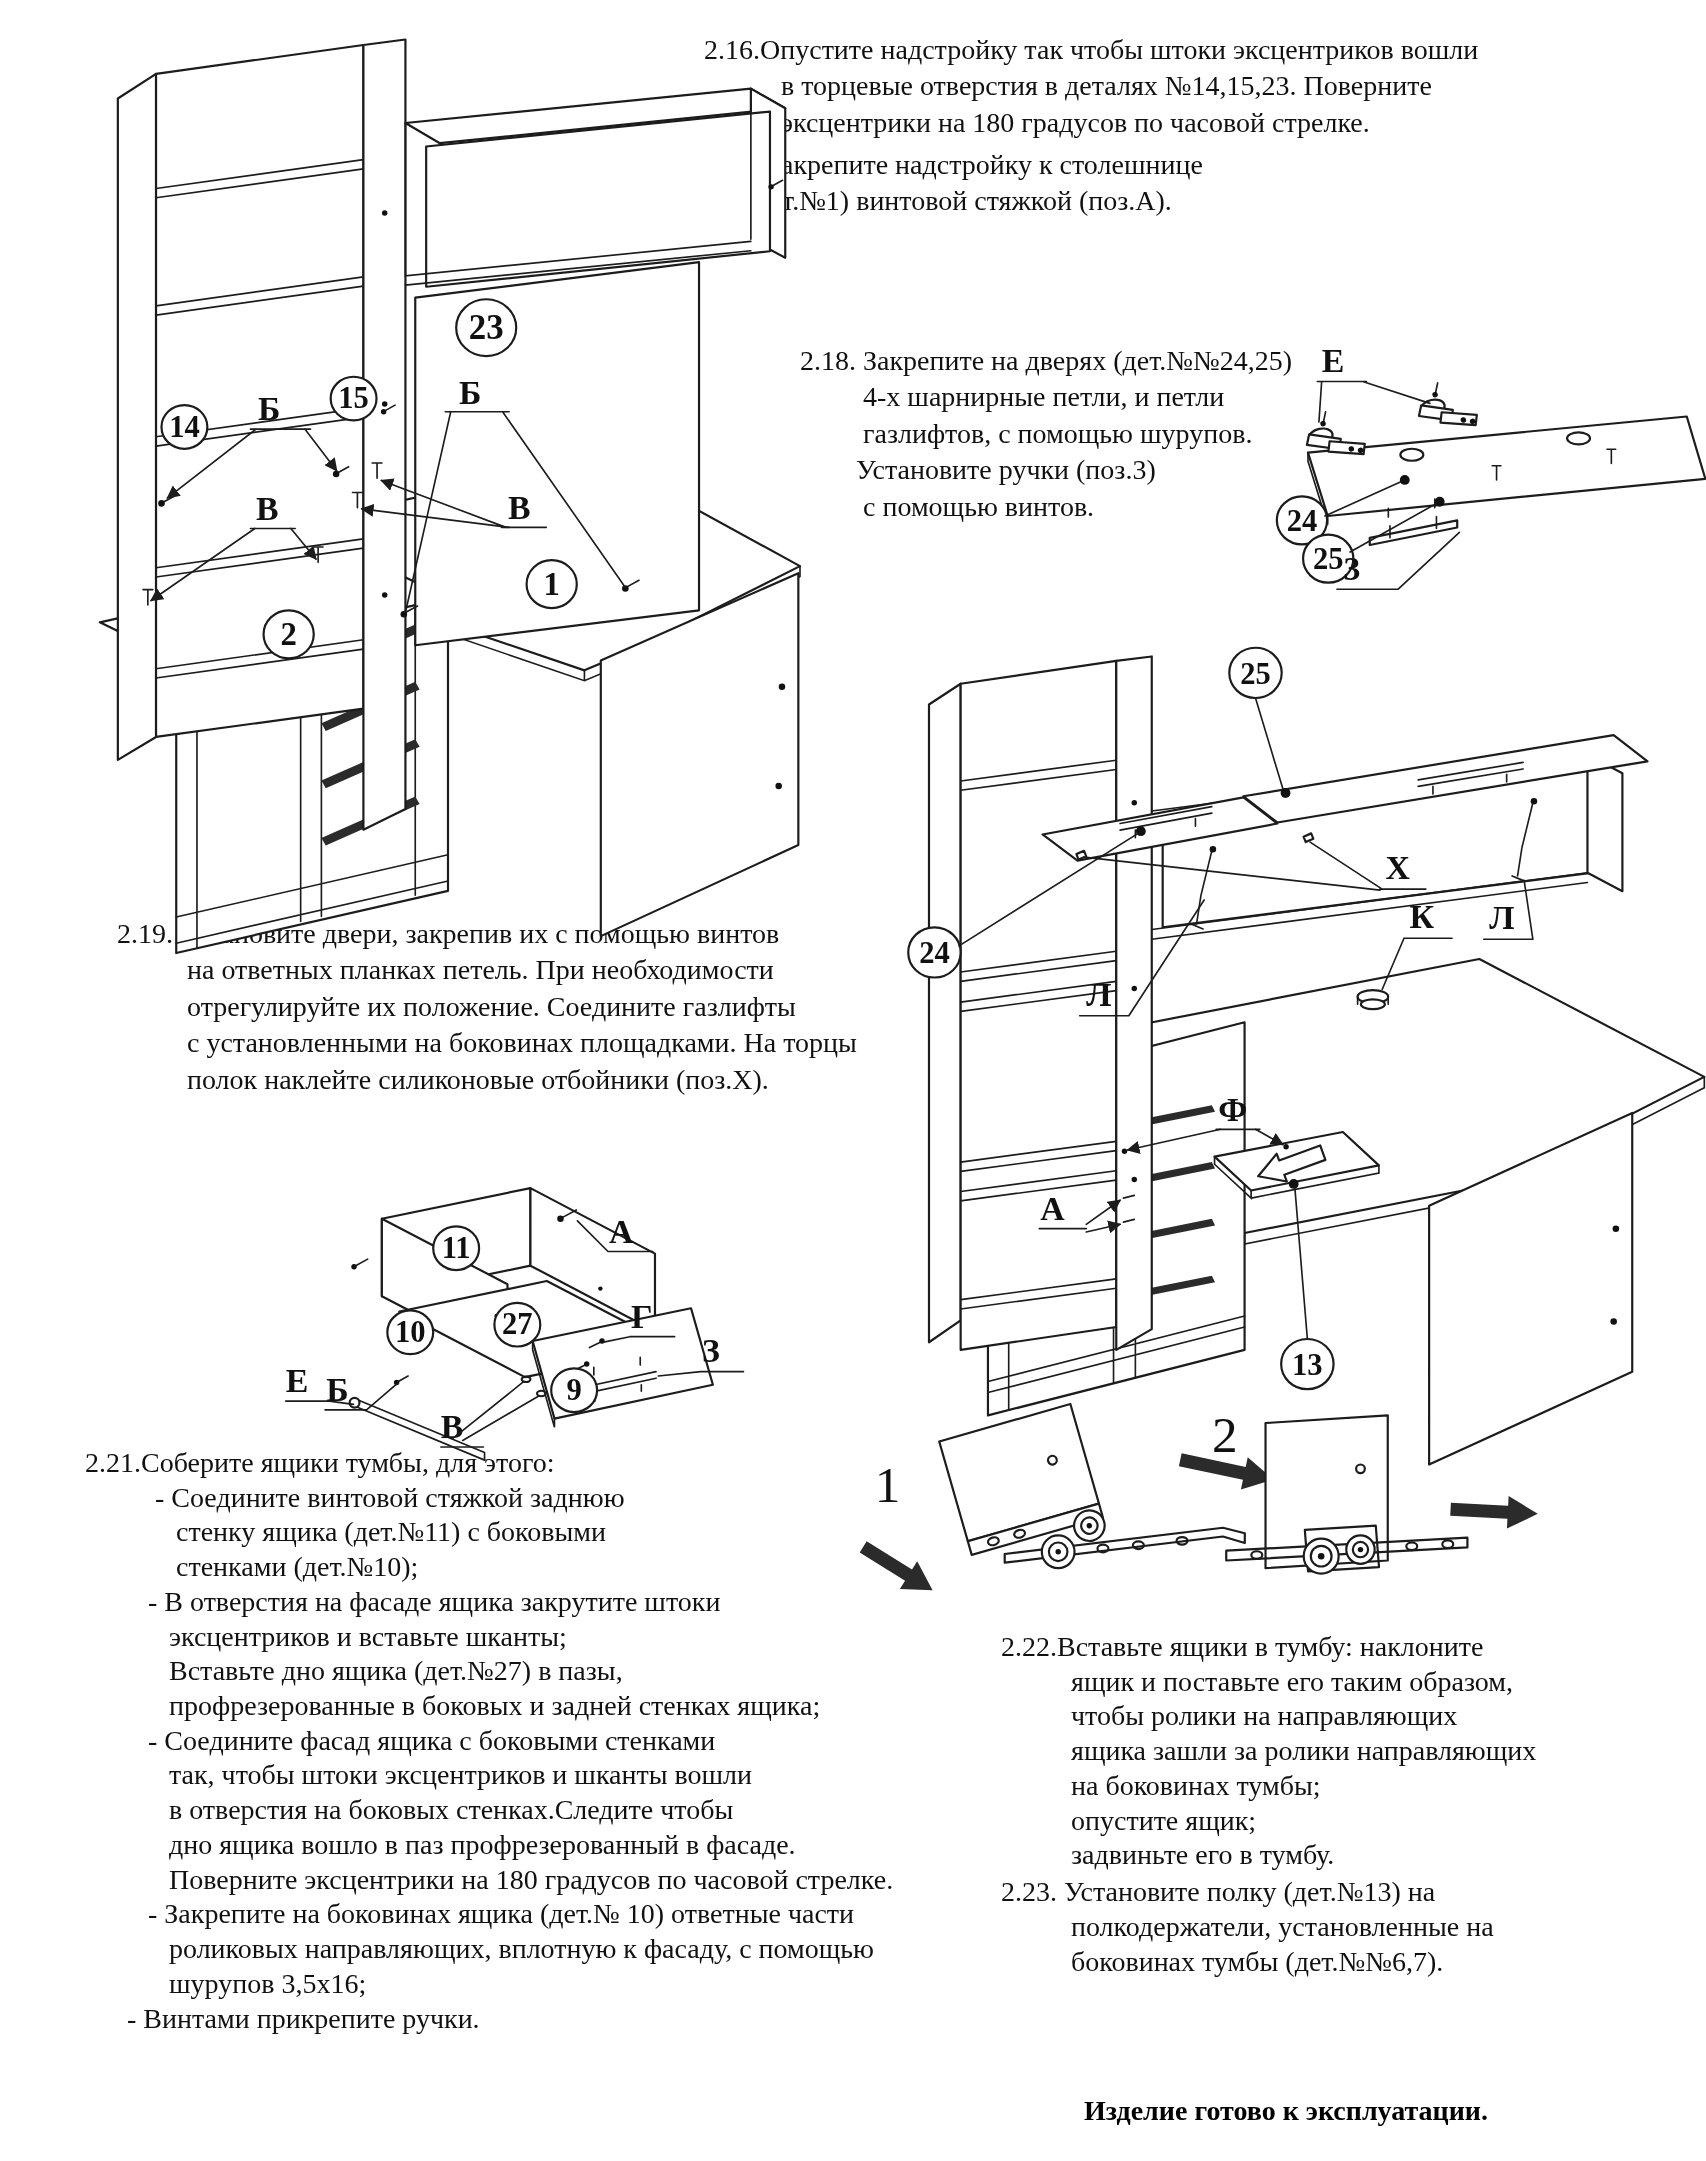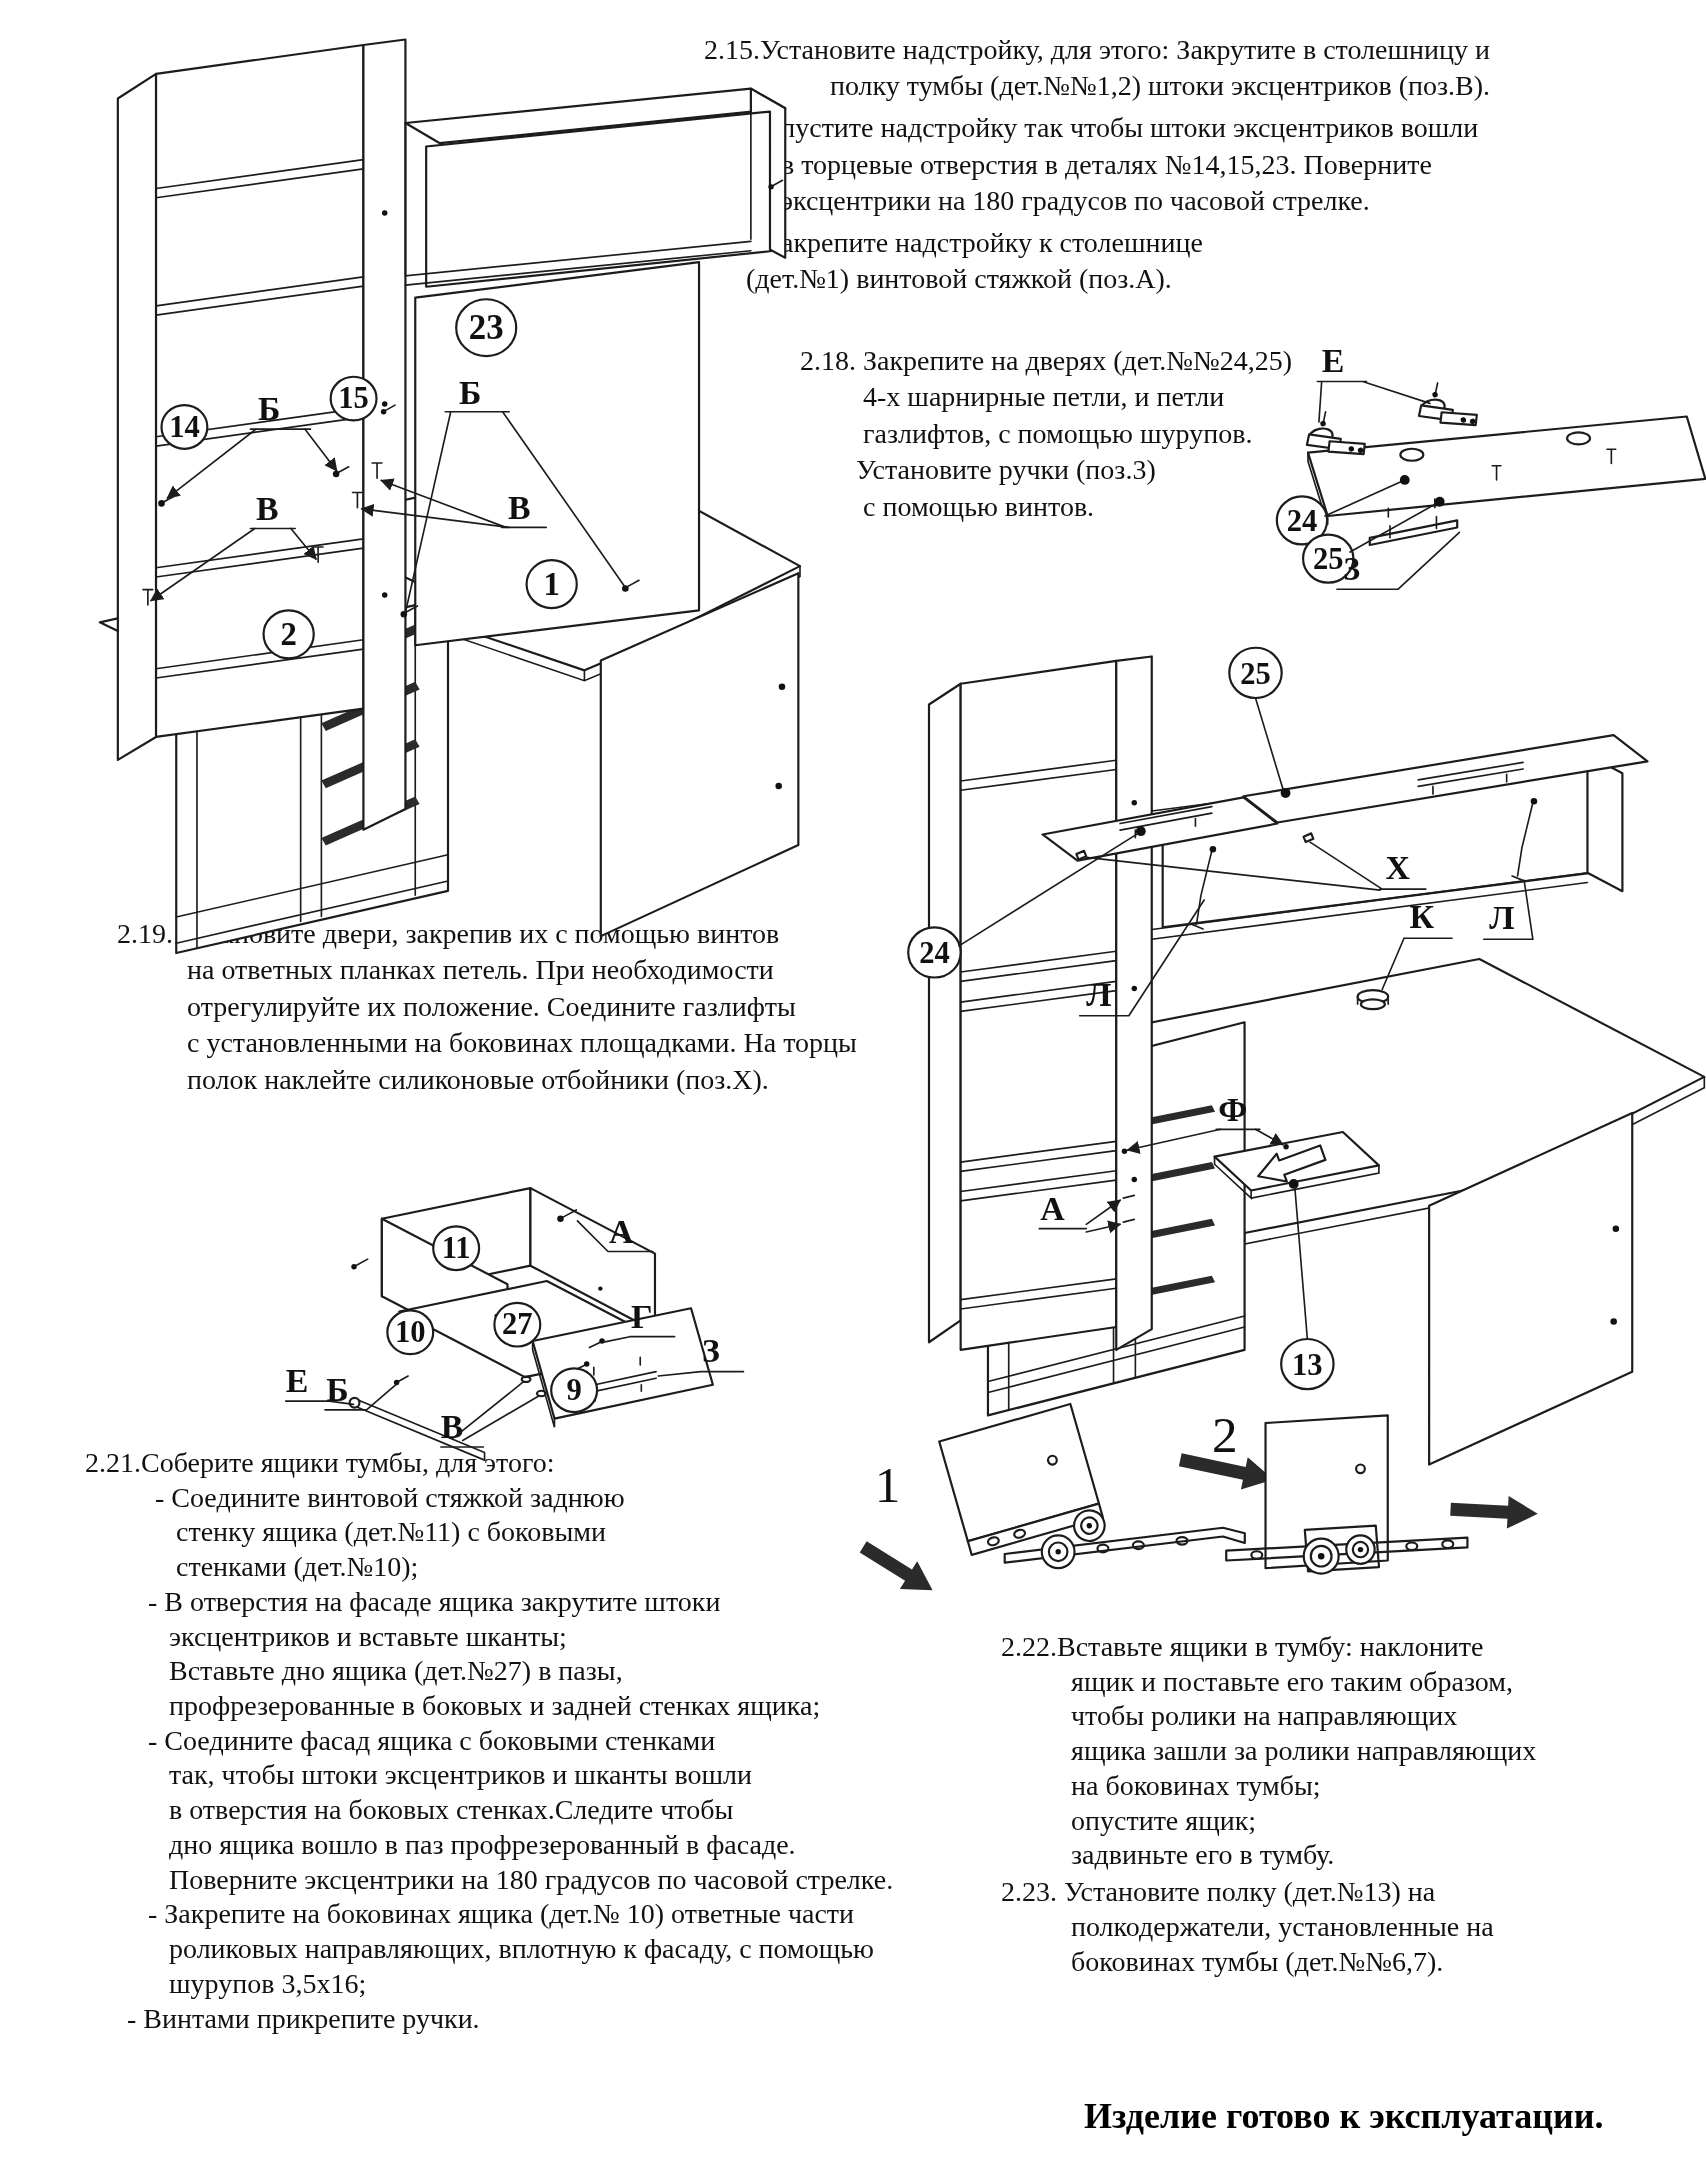--- a/index.html
+++ b/index.html
@@ -15,38 +15,36 @@
     white-space:pre-line;
     font-size:28px;
     line-height:1.3;
     margin:0 0 5.5px 0;
     color:#111;
   }
   .tight .step{line-height:1.24;margin-bottom:2.2px;}
   .final-note{
     position:absolute;
     left:1084px;top:2095px;
-    font-size:36px;font-weight:bold;color:#000;
+    font-size:28px;font-weight:bold;color:#000;
   }
   svg.diagram{position:absolute;overflow:visible;}
   .ln{fill:none;stroke:#1c1c1c;stroke-width:4;stroke-linejoin:round;stroke-linecap:round;}
   .fw{fill:#ffffff;stroke:#1c1c1c;stroke-width:4;stroke-linejoin:round;}
   .thin{fill:none;stroke:#1c1c1c;stroke-width:3;stroke-linecap:round;}
   .dark{fill:#2b2b2b;stroke:none;}
   .dot{fill:#111;stroke:none;}
   .lbl{font:bold 62px "Liberation Serif", serif;fill:#111;}
   .num{font:bold 56px "Liberation Serif", serif;fill:#111;text-anchor:middle;}
   .bignum{font:94px "Liberation Serif", serif;fill:#111;}
 </style>
 </head>
 <body>
 
 <div class="textblock" style="left:704px;top:32px;width:994px;">
-  <p class="step">2.15.Установите надстройку, для этого: Закрутите в столешницу и
-&nbsp;&nbsp;&nbsp;&nbsp;&nbsp;&nbsp;&nbsp;&nbsp;&nbsp;&nbsp;&nbsp;&nbsp;&nbsp;&nbsp;&nbsp;&nbsp;&nbsp;&nbsp;полку тумбы (дет.№№1,2) штоки эксцентриков (поз.В).</p>
   <p class="step">2.16.Опустите надстройку так чтобы штоки эксцентриков вошли
 &nbsp;&nbsp;&nbsp;&nbsp;&nbsp;&nbsp;&nbsp;&nbsp;&nbsp;&nbsp;&nbsp;в торцевые отверстия в деталях №14,15,23. Поверните
 &nbsp;&nbsp;&nbsp;&nbsp;&nbsp;&nbsp;&nbsp;&nbsp;&nbsp;&nbsp;&nbsp;эксцентрики на 180 градусов по часовой стрелке.</p>
   <p class="step">2.17. Закрепите надстройку  к столешнице
 &nbsp;&nbsp;&nbsp;&nbsp;&nbsp;&nbsp;(дет.№1) винтовой стяжкой (поз.А).</p>
 </div>
 
 <div class="textblock" style="left:762px;top:343px;width:557px;margin-left:38px;">
   <p class="step">2.18. Закрепите на дверях (дет.№№24,25)
 &nbsp;&nbsp;&nbsp;&nbsp;&nbsp;&nbsp;&nbsp;&nbsp;&nbsp;4-х шарнирные петли, и петли

